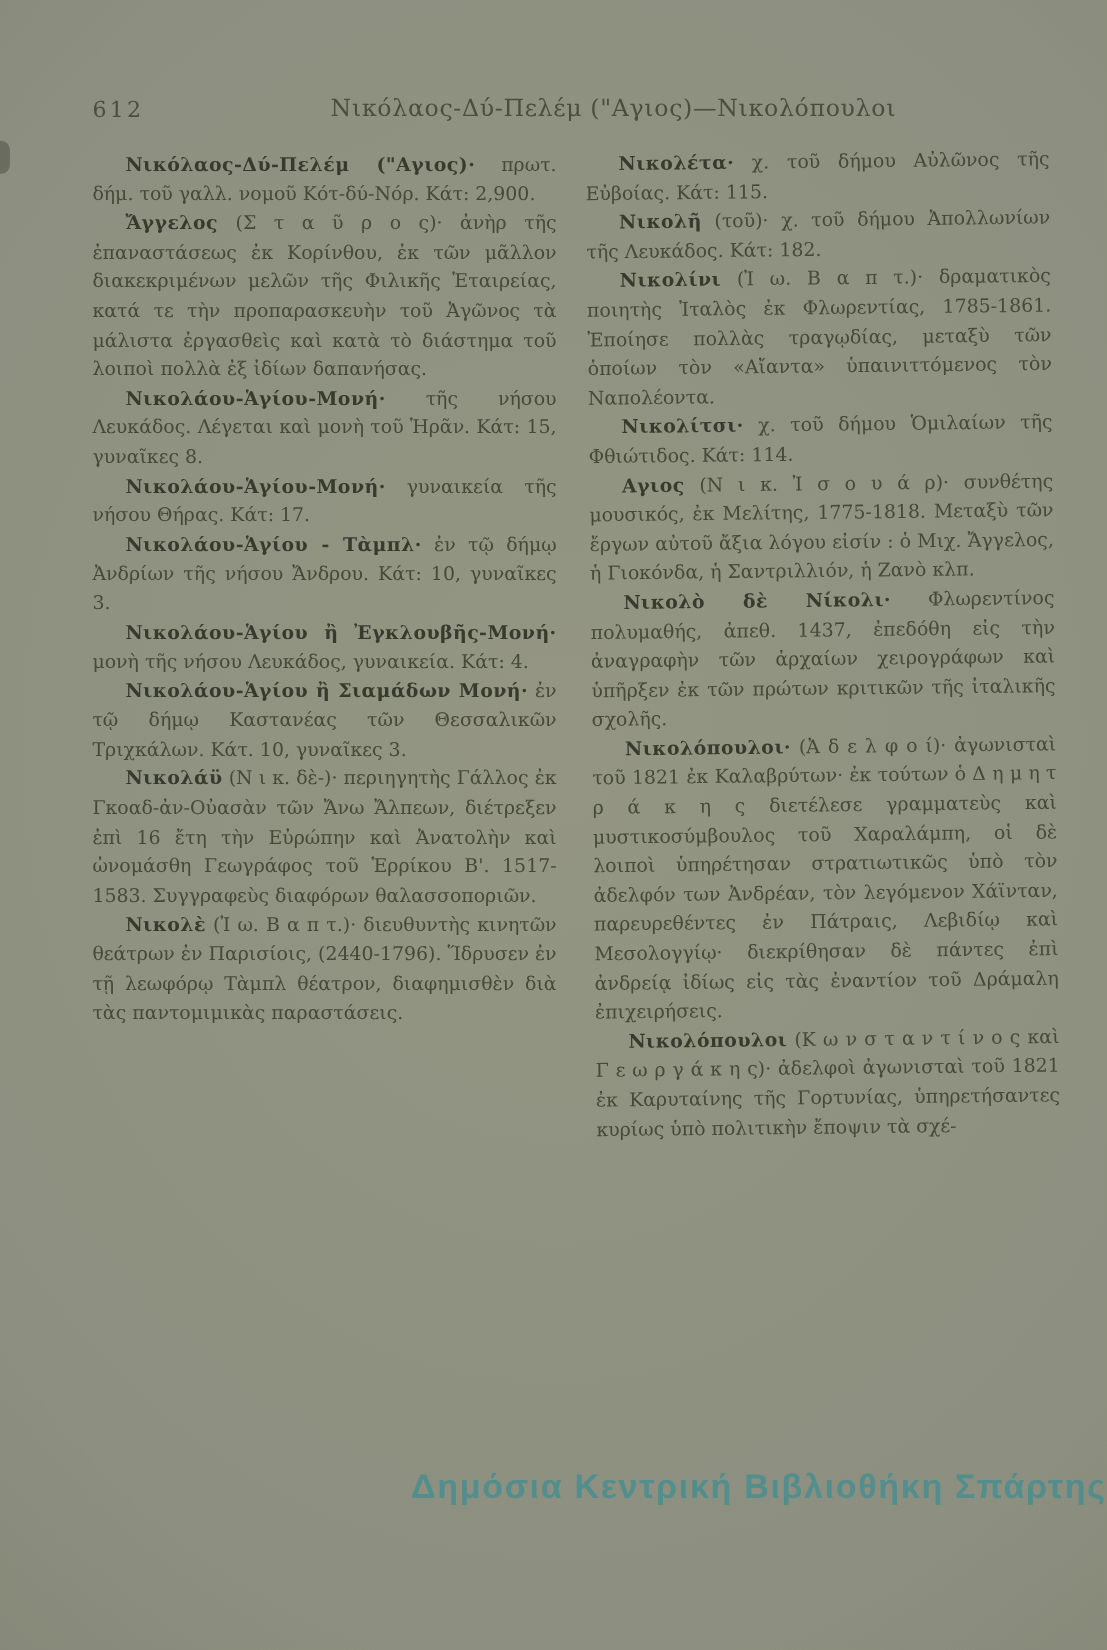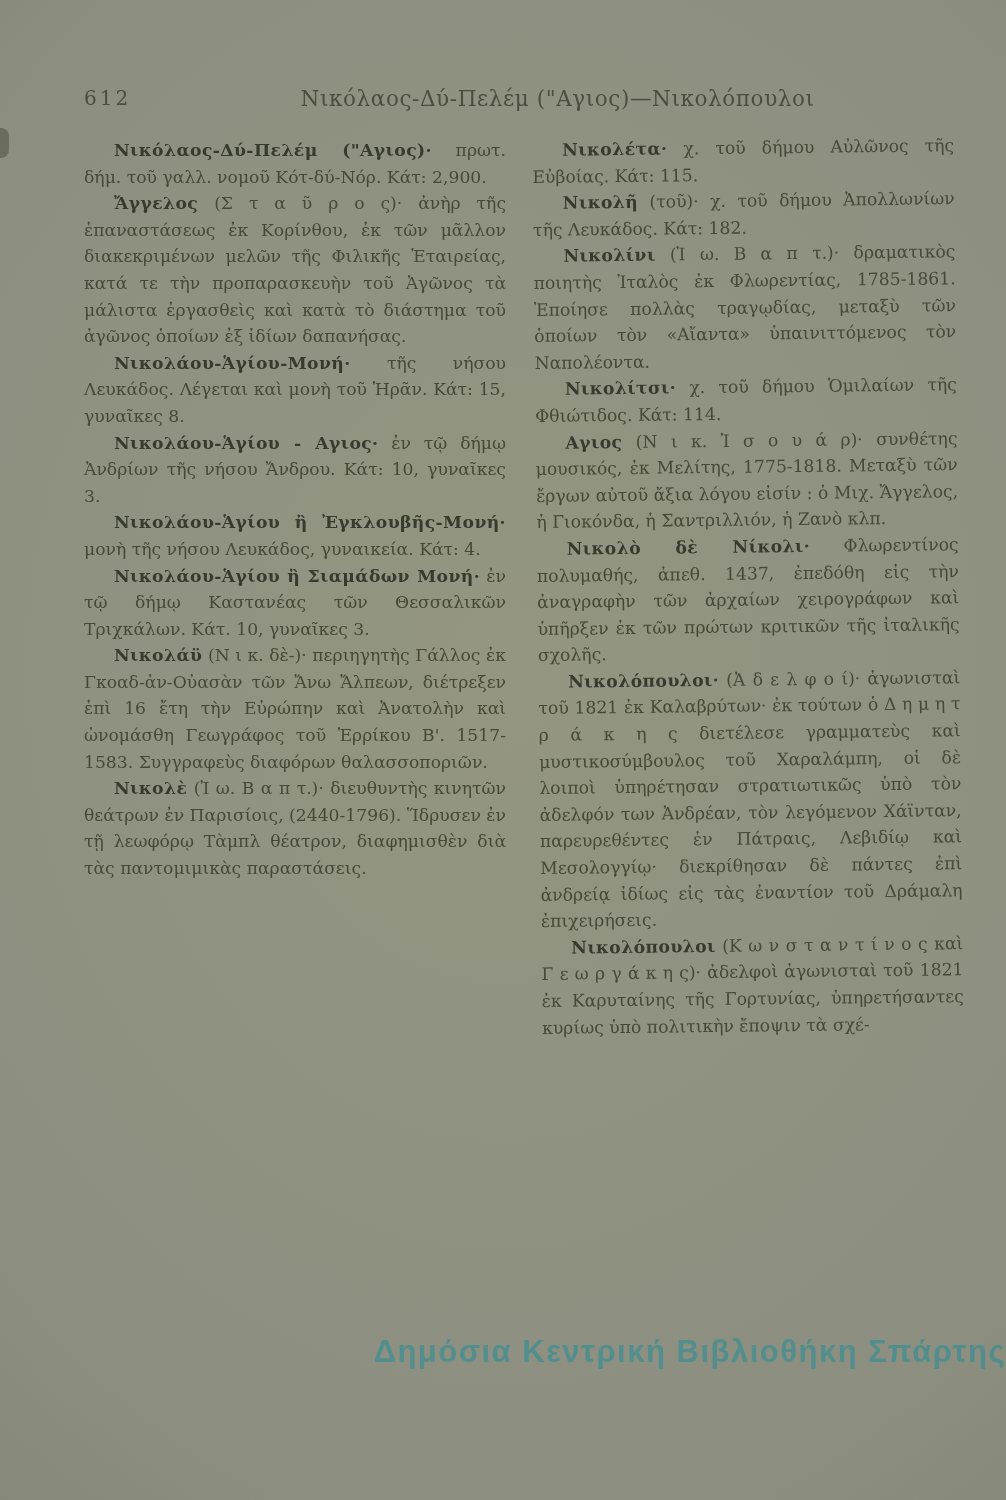--- a/index.html
+++ b/index.html
@@ -21,21 +21,21 @@
                 rgba(0,0,0,0) 55%, rgba(40,42,30,0.18) 100%);
   }
   .page {
     position: absolute;
     left: 84px;
     top: 86px;
     width: 870px;
   }
   .header {
     display: flex;
-    align-items: flex-start;
+    align-items: center;
     margin-bottom: 26px;
   }
   .page-num {
     font-size: 20px;
     letter-spacing: 3px;
     color: #4a4e3e;
   }
   .header-title {
     flex: 1;
     text-align: center;
@@ -100,23 +100,24 @@
 
   <div class="header">
     <span class="page-num">612</span>
     <span class="header-title">Νικόλαος-Δύ-Πελέμ ("Αγιος)—Νικολόπουλοι</span>
   </div>
 
   <div class="columns">
 
     <div class="col col-left">
       <p class="entry"><b class="term">Νικόλαος-Δύ-Πελέμ ("Αγιος)·</b> <span>πρωτ. δήμ. τοῦ γαλλ. νομοῦ Κότ-δύ-Νόρ. Κάτ: 2,900.</span></p>
-      <p class="entry"><b class="term">Ἄγγελος</b> <span>(Σ τ α ῦ ρ ο ς)· ἀνὴρ τῆς ἐπαναστάσεως ἐκ Κορίνθου, ἐκ τῶν μᾶλλον διακεκριμένων μελῶν τῆς Φιλικῆς Ἑταιρείας, κατά τε τὴν προπαρασκευὴν τοῦ Ἀγῶνος τὰ μάλιστα ἐργασθεὶς καὶ κατὰ τὸ διάστημα τοῦ ἀγῶνος ὁποίων ἐξ ἰδίων δαπανήσας.</span></p>
+      <p class="entry"><b class="term">Ἄγγελος</b> <span>(Σ τ α ῦ ρ ο ς)· ἀνὴρ τῆς ἐπαναστάσεως ἐκ Κορίνθου, ἐκ τῶν μᾶλλον διακεκριμένων μελῶν τῆς Φιλικῆς Ἑταιρείας, κατά τε τὴν προπαρασκευὴν τοῦ Ἀγῶνος τὰ μάλιστα ἐργασθεὶς καὶ κατὰ τὸ διάστημα τοῦ λοιποὶ πολλὰ ἐξ ἰδίων δαπανήσας.</span></p>
       <p class="entry"><b class="term">Νικολάου-Ἁγίου-Μονή·</b> <span>τῆς νήσου Λευκάδος. Λέγεται καὶ μονὴ τοῦ Ἡρᾶν. Κάτ: 15, γυναῖκες 8.</span></p>
-      <p class="entry"><b class="term">Νικολάου-Ἁγίου - Αγιος·</b> <span>ἐν τῷ δήμῳ Ἀνδρίων τῆς νήσου Ἄνδρου. Κάτ: 10, γυναῖκες 3.</span></p>
+      <p class="entry"><b class="term">Νικολάου-Ἁγίου-Μονή·</b> <span>γυναικεία τῆς νήσου Θήρας. Κάτ: 17.</span></p>
+      <p class="entry"><b class="term">Νικολάου-Ἁγίου - Τὰμπλ·</b> <span>ἐν τῷ δήμῳ Ἀνδρίων τῆς νήσου Ἄνδρου. Κάτ: 10, γυναῖκες 3.</span></p>
       <p class="entry"><b class="term">Νικολάου-Ἁγίου ἢ Ἐγκλουβῆς-Μονή·</b> <span>μονὴ τῆς νήσου Λευκάδος, γυναικεία. Κάτ: 4.</span></p>
       <p class="entry"><b class="term">Νικολάου-Ἁγίου ἢ Σιαμάδων Μονή·</b> <span>ἐν τῷ δήμῳ Καστανέας τῶν Θεσσαλικῶν Τριχκάλων. Κάτ. 10, γυναῖκες 3.</span></p>
       <p class="entry"><b class="term">Νικολάϋ</b> <span>(Ν ι κ. δὲ-)· περιηγητὴς Γάλλος ἐκ Γκοαδ-ἀν-Οὐασὰν τῶν Ἄνω Ἄλπεων, διέτρεξεν ἐπὶ 16 ἔτη τὴν Εὐρώπην καὶ Ἀνατολὴν καὶ ὠνομάσθη Γεωγράφος τοῦ Ἑρρίκου Β'. 1517-1583. Συγγραφεὺς διαφόρων θαλασσοποριῶν.</span></p>
       <p class="entry"><b class="term">Νικολὲ</b> <span>(Ἰ ω. Β α π τ.)· διευθυντὴς κινητῶν θεάτρων ἐν Παρισίοις, (2440-1796). Ἵδρυσεν ἐν τῇ λεωφόρῳ Τὰμπλ θέατρον, διαφημισθὲν διὰ τὰς παντομιμικὰς παραστάσεις.</span></p>
     </div>
 
     <div class="col col-right">
       <p class="entry"><b class="term">Νικολέτα·</b> <span>χ. τοῦ δήμου Αὐλῶνος τῆς Εὐβοίας. Κάτ: 115.</span></p>
       <p class="entry"><b class="term">Νικολῆ</b> <span>(τοῦ)· χ. τοῦ δήμου Ἀπολλωνίων τῆς Λευκάδος. Κάτ: 182.</span></p>
       <p class="entry"><b class="term">Νικολίνι</b> <span>(Ἰ ω. Β α π τ.)· δραματικὸς ποιητὴς Ἰταλὸς ἐκ Φλωρεντίας, 1785-1861. Ἐποίησε πολλὰς τραγῳδίας, μεταξὺ τῶν ὁποίων τὸν «Αἴαντα» ὑπαινιττόμενος τὸν Ναπολέοντα.</span></p>

